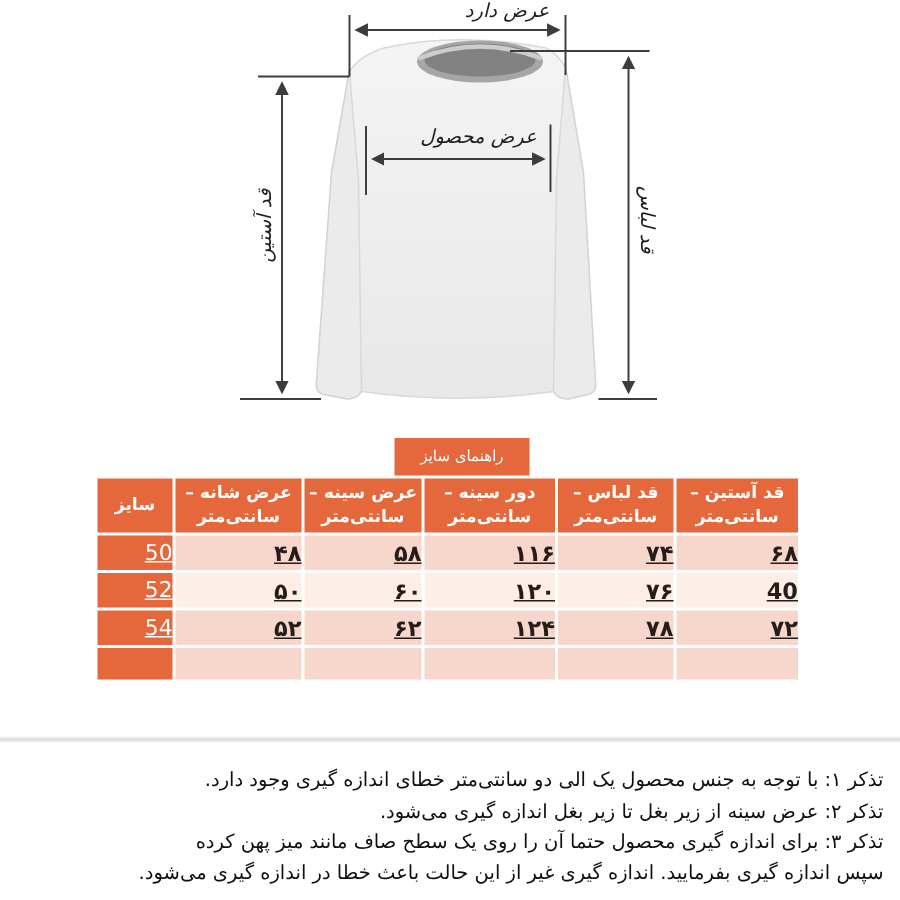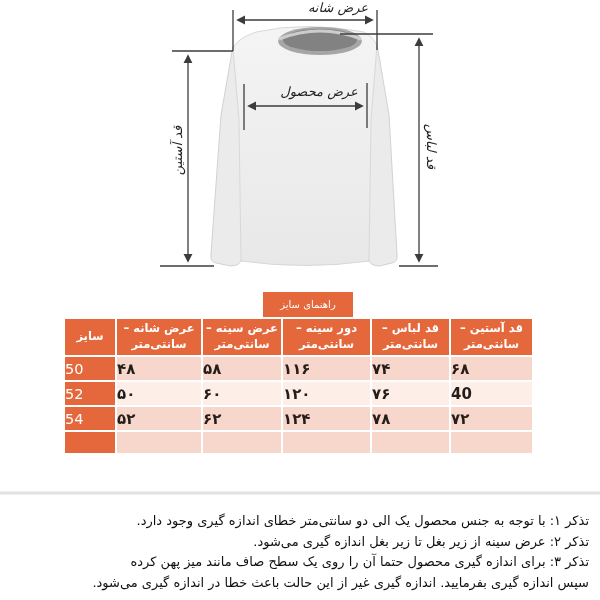--- a/index.html
+++ b/index.html
@@ -24,22 +24,22 @@
   
   .title-box{position:absolute;left:263px;top:292px;width:90px;height:25px;
              background:var(--orange);color:#fff;font-size:10px;line-height:26px;
              text-align:center;direction:rtl;}
 
   
   #size-table{position:absolute;left:63px;top:317px;border-collapse:separate;
               border-spacing:2px;table-layout:fixed;}
   #size-table th{background:var(--orange);color:#fff;font-size:11.5px;font-weight:bold;
                  height:34px;padding:1px 2px;line-height:1.35;text-align:center;direction:rtl;}
-  #size-table td{text-align:left;font-size:15px;font-weight:bold;color:#241d19;
-                 height:23px;padding:0;direction:rtl;}
+  #size-table td{text-align:right;font-size:15px;font-weight:bold;color:#241d19;
+                 height:23px;padding:0;direction:rtl;text-decoration:underline;}
   #size-table td.size{background:var(--orange);color:#fff;font-weight:normal;
                       font-size:14.5px;direction:ltr;}
   #size-table tr.odd  td:not(.size){background:var(--row-dark);}
   #size-table tr.even td:not(.size){background:var(--row-light);}
   #size-table tr.empty td{height:21px;}
 
   
   .divider{position:absolute;left:0;top:491px;width:600px;height:4px;
            background:linear-gradient(#f2f2f2,#dcdcdc 55%,#f7f7f7);}
 
@@ -98,21 +98,21 @@
       </g>
 
       <g>
         <line x1="340" y1="34" x2="433" y2="34"></line>
         <line x1="399" y1="266" x2="438" y2="266"></line>
         <line x1="419" y1="39" x2="419" y2="261" marker-start="url(#ah)" marker-end="url(#ah)"></line>
       </g>
     </g>
   </svg>
 
-  <div class="dim-label lbl-shoulder">عرض شانه</div>
+  <div class="dim-label lbl-shoulder">عرض دارد</div>
   <div class="dim-label lbl-chest">عرض محصول</div>
   <div class="dim-label lbl-sleeve">قد آستین</div>
   <div class="dim-label lbl-length">قد لباس</div>
 
   <div class="title-box">راهنمای سایز</div>
 
   <table id="size-table">
     <colgroup>
       <col style="width:50px">
         <col style="width:84px">

